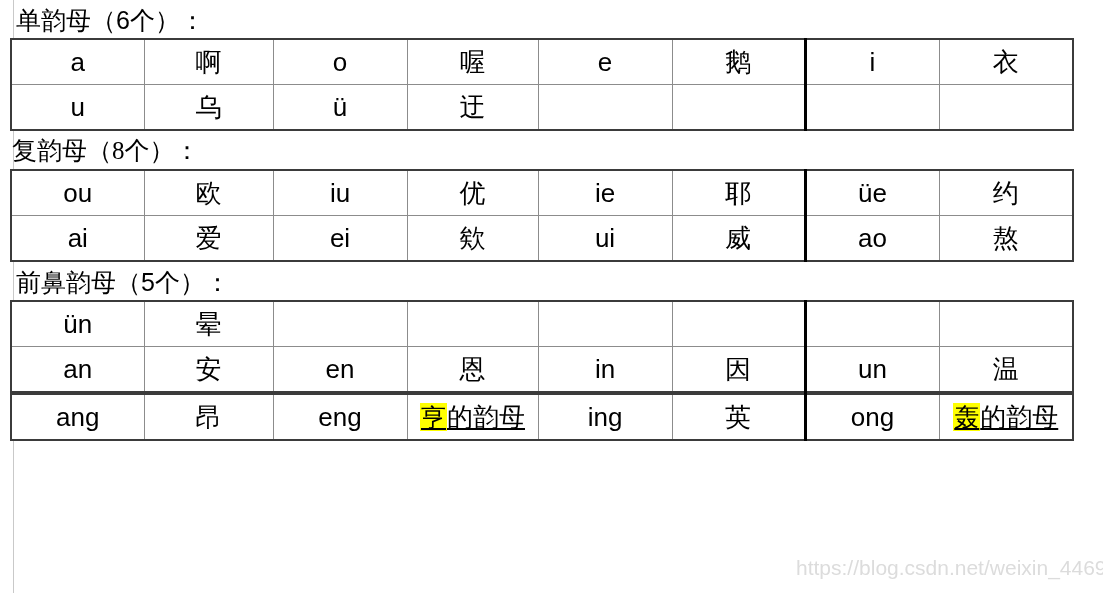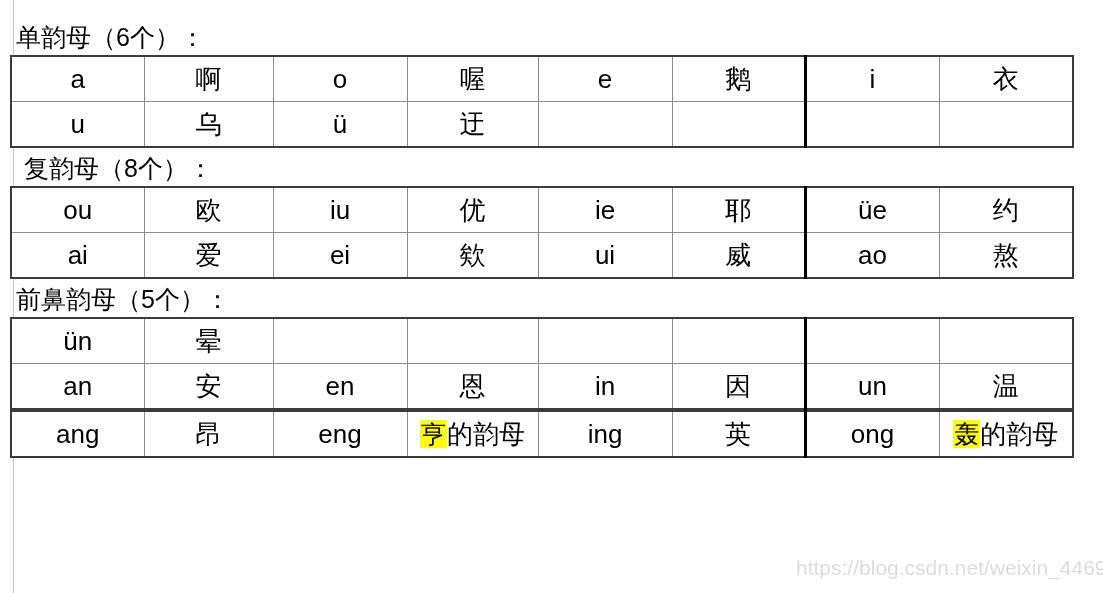--- a/index.html
+++ b/index.html
@@ -23,41 +23,42 @@
     top: 0;
     width: 1px;
     height: 593px;
     background: #c9c9c9;
     z-index: 0;
   }
 
   #doc {
     position: absolute;
     left: 0;
-    top: 17px;
+    top: 0;
     width: 945px;
     z-index: 2;
   }
 
   .section {
     position: relative;
   }
 
   .section-title {
     font-size: 25px;
     line-height: 30px;
     padding-left: 16px;
     padding-top: 5px;
     padding-bottom: 3px;
     white-space: nowrap;
     letter-spacing: 0px;
     color: #000000;
   }
   .section-title.indent {
-    padding-left: 24px;
+    padding-left: 12px;
+    font-family: Liberation Serif, serif;
   }
 
   .vtable {
     border-collapse: collapse;
     table-layout: fixed;
     margin-left: 10px;
     width: 1062px;
     background: #ffffff;
   }
   .vtable td {
@@ -89,20 +90,21 @@
   .vtable col.c8 { width: 134px; }
 
   .hz { font-size: 27px; }
   .py { font-size: 26px; }
 
   .hl {
     background: #ffff00;
   }
   .phrase {
     font-size: 22px;
+    text-decoration: underline;
   }
   .phrase .hl {
     font-size: 25px;
     padding: 0 1px;
   }
 
   .uml { font-size: 27px; }
 
   #watermark {
     position: absolute;

